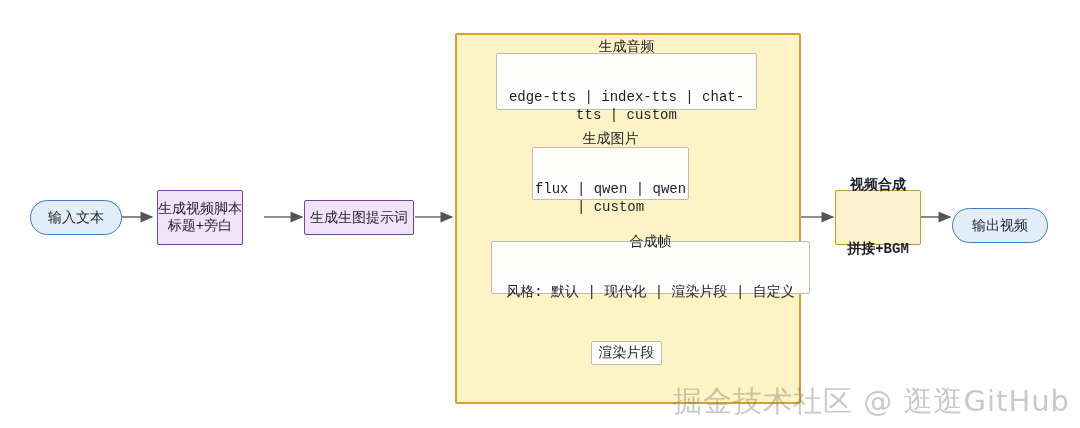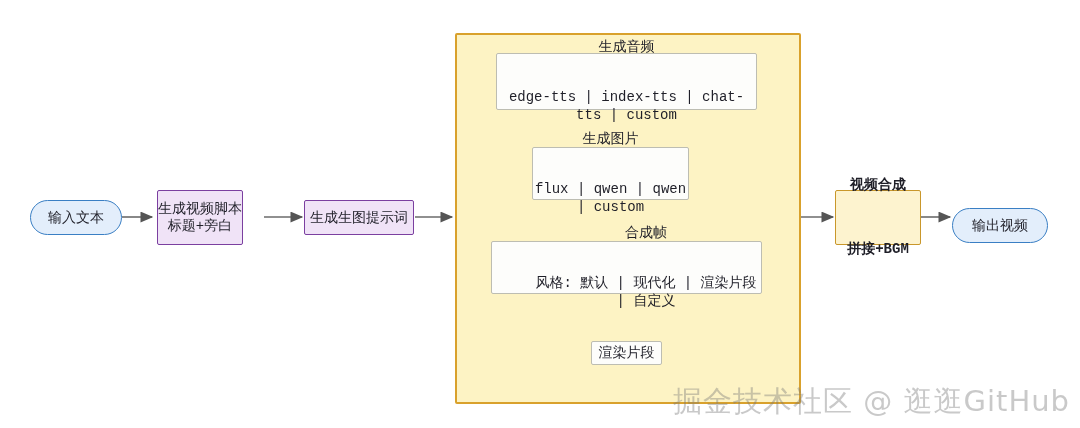--- a/index.html
+++ b/index.html
@@ -136,21 +136,21 @@
   <div class="node plain" style="left:496px; top:53px; width:261px; height:57px;">
     <span class="l1">生成音频</span>
     <span class="l2">edge-tts | index-tts | chat-tts | custom</span>
   </div>
 
   <div class="node plain" style="left:532px; top:147px; width:157px; height:53px;">
     <span class="l1">生成图片</span>
     <span class="l2">flux | qwen | qwen | custom</span>
   </div>
 
-  <div class="node plain" style="left:491px; top:241px; width:271px; height:53px;padding-left:39px;">
+  <div class="node plain" style="left:491px; top:241px; width:319px; height:53px;">
     <span class="l1">合成帧</span>
     <span class="l2">风格: 默认 | 现代化 | 渲染片段 | 自定义</span>
   </div>
 
   <div class="node plain" style="left:591px; top:341px; width:71px; height:24px;">
     <span class="l1">渲染片段</span>
   </div>
 
   <div class="node gold" style="left:835px; top:190px; width:86px; height:55px;gap:47px;">
     <span class="l1">视频合成</span>

